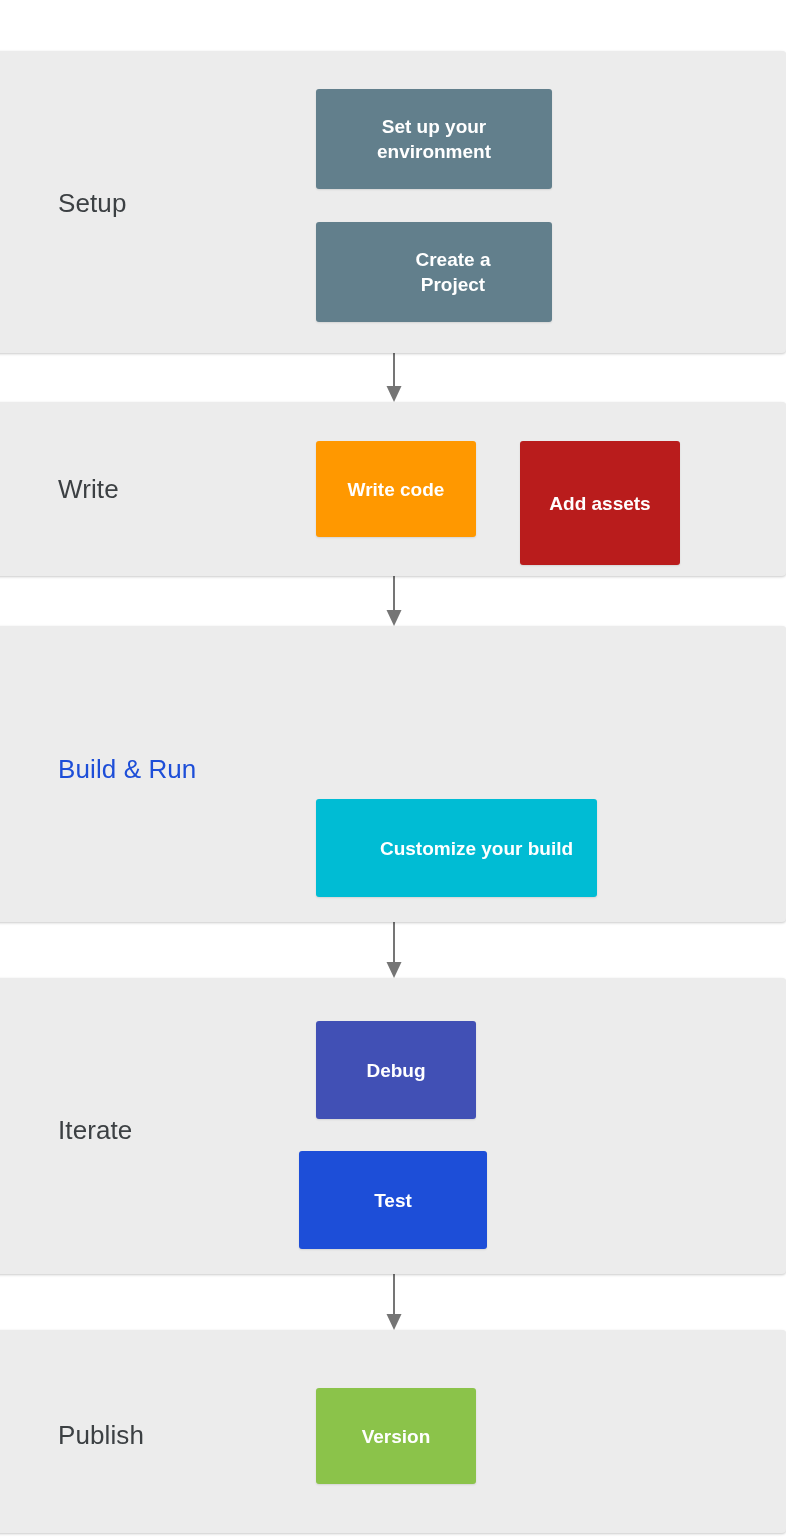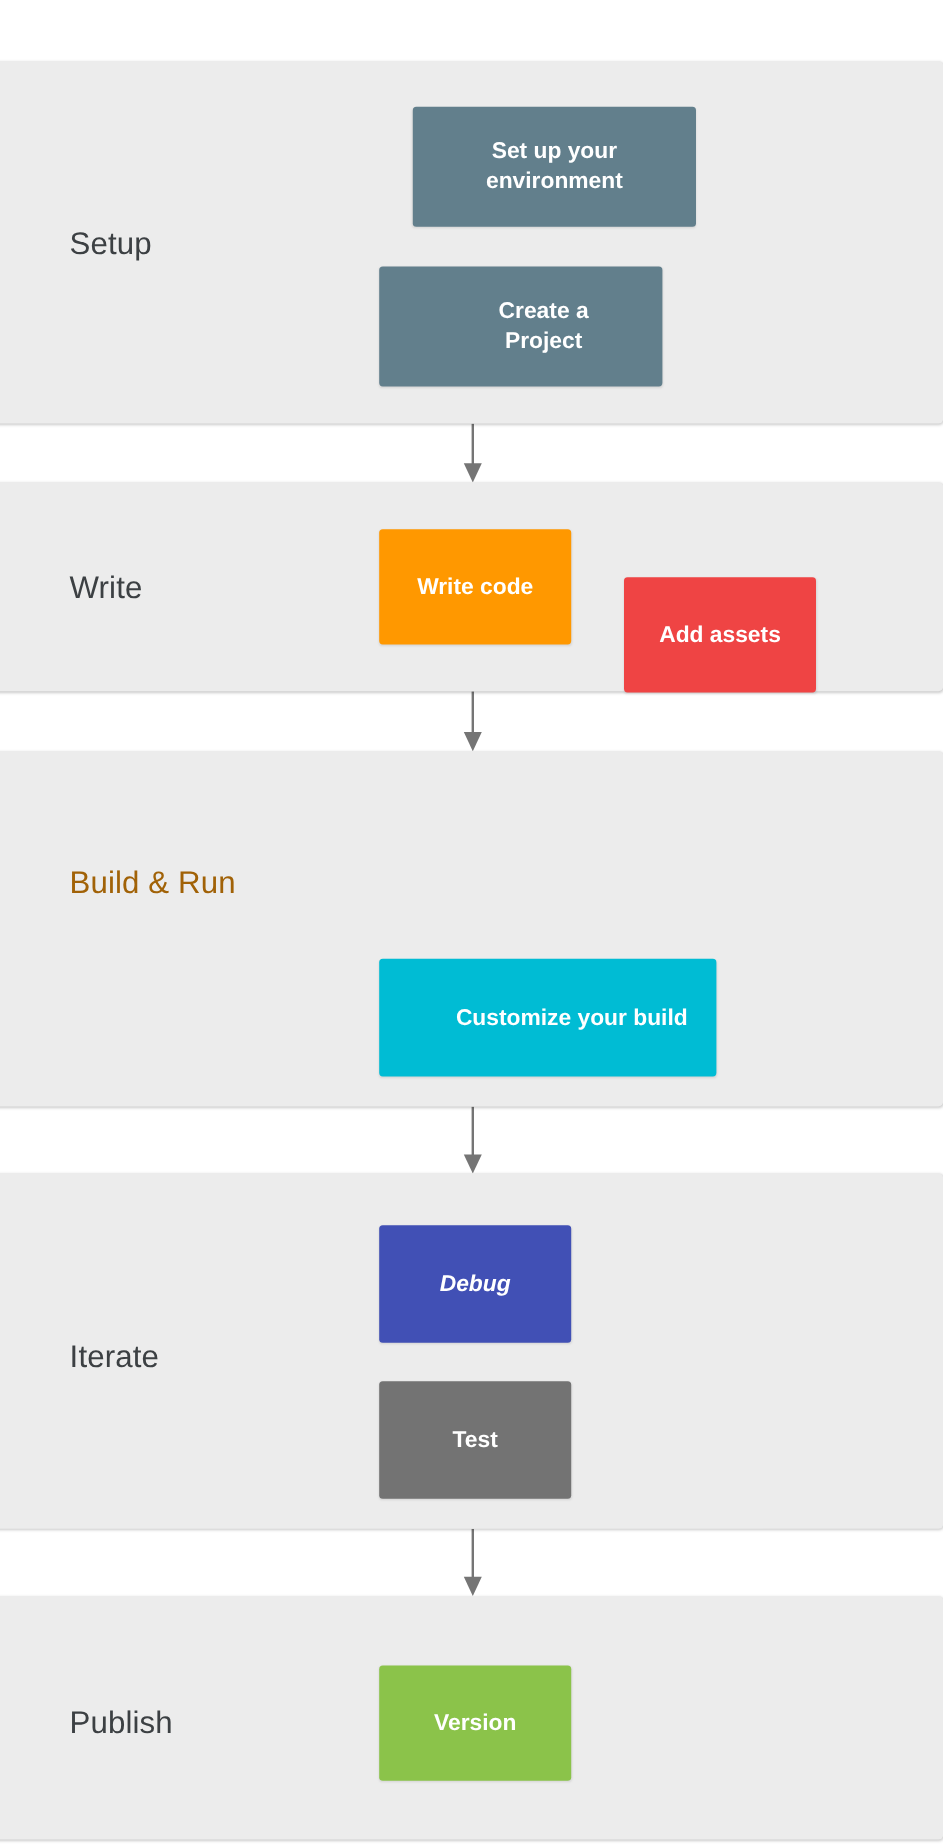--- a/index.html
+++ b/index.html
@@ -83,45 +83,45 @@
       </svg>
     </div>
     <div class="arrow" style="left: 382px; top: 1274px; height: 56px;">
       <svg width="24" height="56" viewBox="0 0 24 56">
         <line x1="12" y1="0" x2="12" y2="42" stroke="#757575" stroke-width="2"></line>
         <polygon points="12,56 4.5,40 19.5,40" fill="#757575"></polygon>
       </svg>
     </div>
     <div class="panel" style="top: 51px; height: 302px; background: rgb(236, 236, 236);"></div>
     <div class="panel-label" style="top: 188px; color: rgb(60, 64, 67);">Setup</div>
-    <div class="node" style="left: 316px; top: 89px; width: 236px; height: 100px; background: rgb(98, 127, 140); margin-left: 28px;">
+    <div class="node" style="left: 316px; top: 89px; width: 236px; height: 100px; background: rgb(98, 127, 140);">
       <span>Set up your<br>environment</span>
     </div>
     <div class="node" style="left: 316px; top: 222px; width: 236px; height: 100px; background: rgb(98, 127, 140); padding-left: 46px;">
       <span>Create a<br>Project</span>
     </div>
     <div class="panel" style="top: 402px; height: 174px; background: rgb(236, 236, 236);"></div>
     <div class="panel-label" style="top: 474px; color: rgb(60, 64, 67);">Write</div>
     <div class="node" style="left: 316px; top: 441px; width: 160px; height: 96px; background: rgb(255, 152, 0);">
       <span>Write code</span>
     </div>
-    <div class="node" style="left: 520px; top: 441px; width: 160px; height: 96px; background: #ef4444; margin-top: 40px;">
+    <div class="node" style="left: 520px; top: 441px; width: 160px; height: 124px; background: #b91c1c;">
       <span>Add assets</span>
     </div>
     <div class="panel" style="top: 626px; height: 296px; background: rgb(236, 236, 236);"></div>
-    <div class="panel-label" style="top: 720px; color: #a16207;">Build &amp; Run</div>
+    <div class="panel-label" style="top: 754px; color: #1d4ed8;">Build &amp; Run</div>
     <div class="node" style="left: 316px; top: 799px; width: 281px; height: 98px; background: rgb(0, 188, 212); padding-left: 48px;">
       <span>Customize your build</span>
     </div>
     <div class="panel" style="top: 978px; height: 296px; background: rgb(236, 236, 236);"></div>
     <div class="panel-label" style="top: 1115px; color: rgb(60, 64, 67);">Iterate</div>
-    <div class="node" style="left: 316px; top: 1021px; width: 160px; height: 98px; background: rgb(65, 80, 181); font-style: italic;">
+    <div class="node" style="left: 316px; top: 1021px; width: 160px; height: 98px; background: rgb(65, 80, 181);">
       <span>Debug</span>
     </div>
-    <div class="node" style="left: 316px; top: 1151px; width: 160px; height: 98px; background: #737373;">
+    <div class="node" style="left: 299px; top: 1151px; width: 188px; height: 98px; background: #1d4ed8;">
       <span>Test</span>
     </div>
     <div class="panel" style="top: 1330px; height: 203px; background: rgb(236, 236, 236);"></div>
     <div class="panel-label" style="top: 1420px; color: rgb(60, 64, 67);">Publish</div>
     <div class="node" style="left: 316px; top: 1388px; width: 160px; height: 96px; background: rgb(139, 195, 74);">
       <span>Version</span>
     </div>
   </div>
 
 </body></html>

